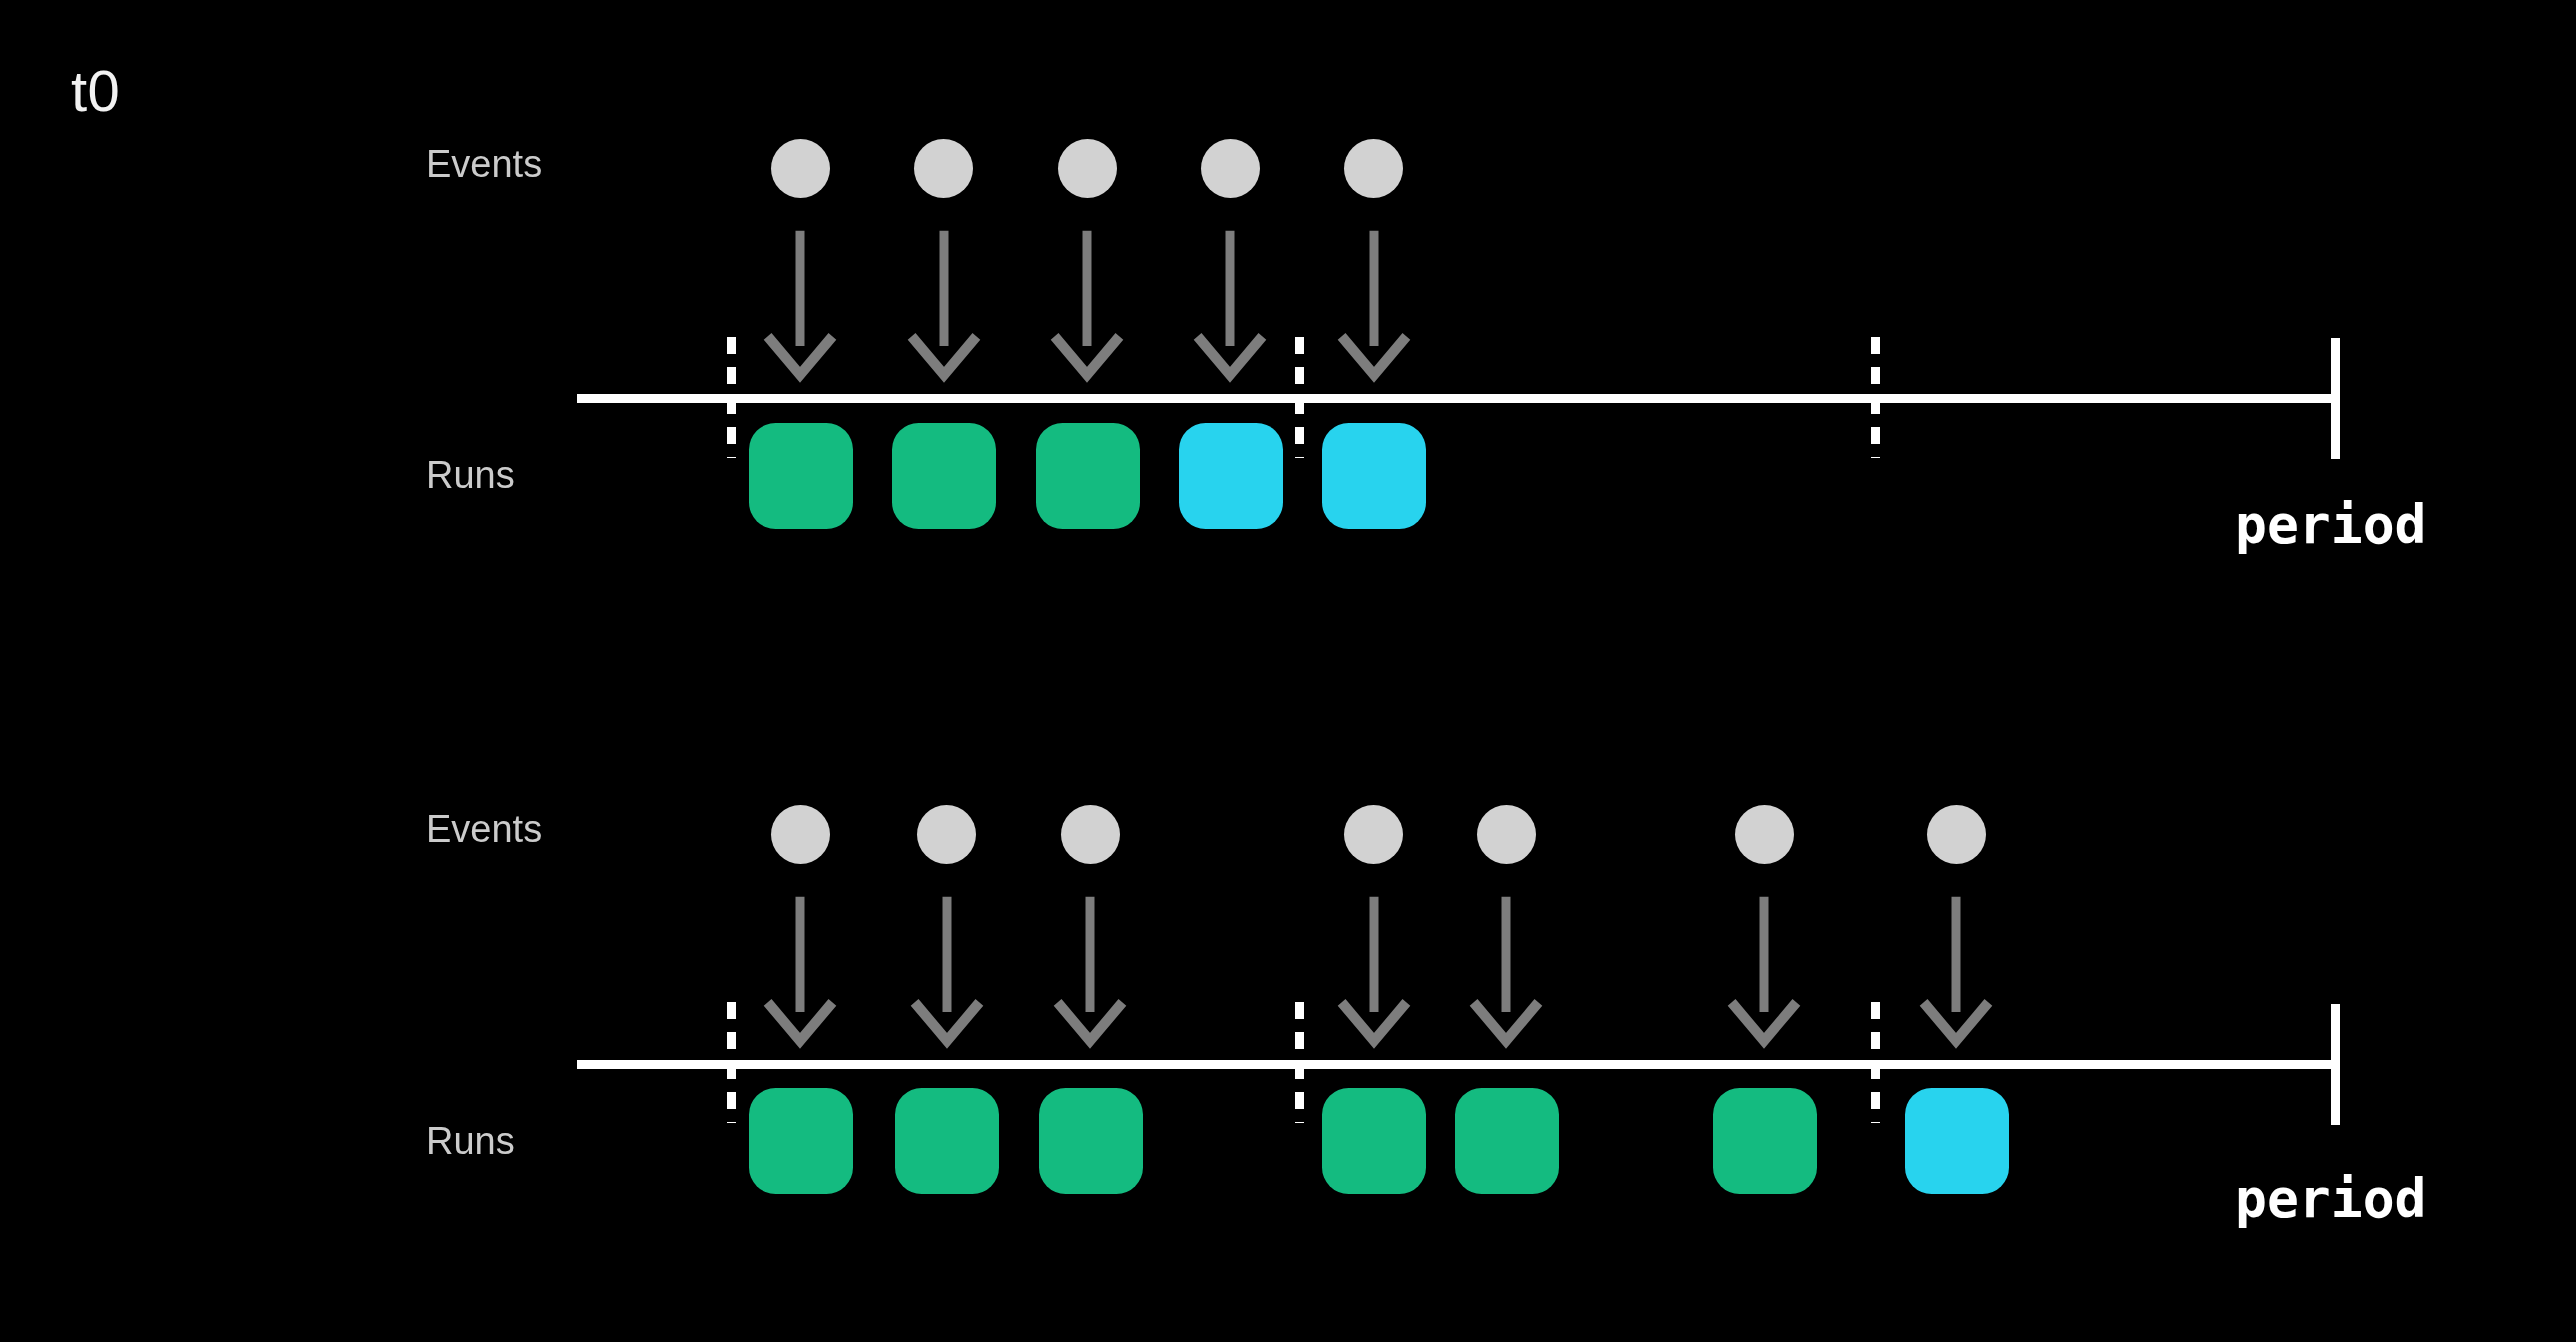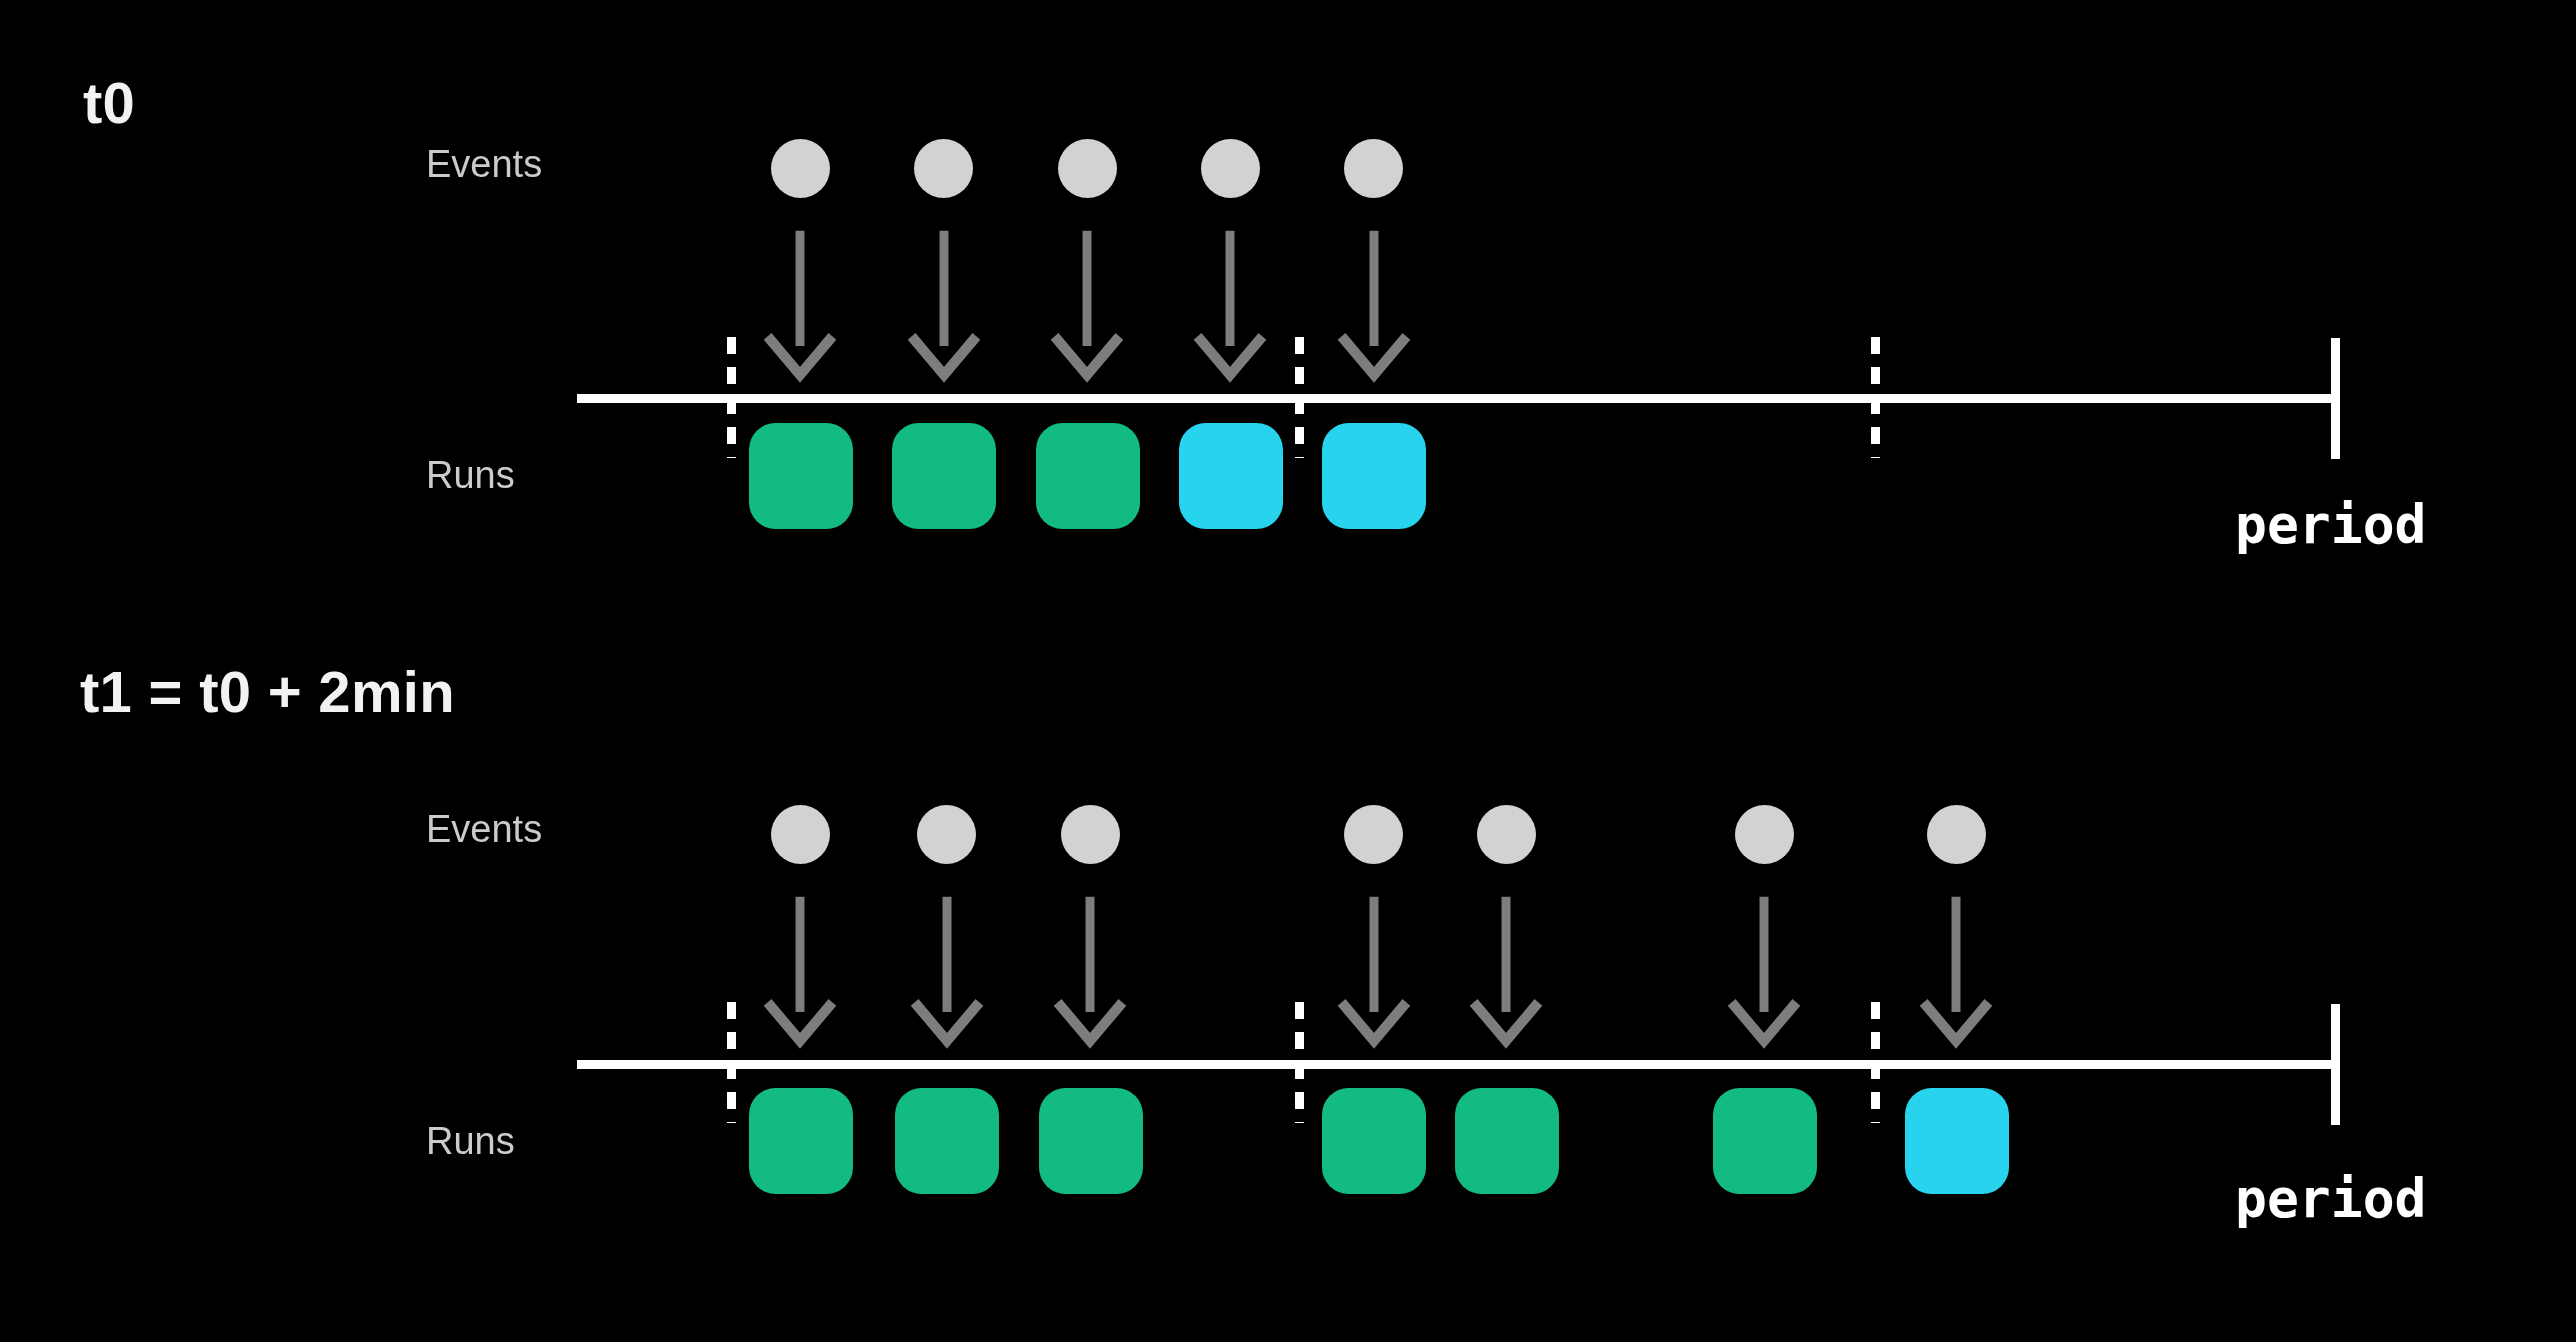--- a/index.html
+++ b/index.html
@@ -11,23 +11,23 @@
     position: relative;
     width: 2576px;
     height: 1343px;
     overflow: hidden;
     background: #000;
     font-family: "Liberation Sans", "DejaVu Sans", sans-serif;
   }
   .timeline-section { position: absolute; inset: 0; }
   .section-title {
     position: absolute;
-    margin: 12px;
+    margin: 0;
     font-size: 58px;
-    font-weight: 700;
+    font-weight: 400;
     line-height: 1.08;
     letter-spacing: 0.3px;
     white-space: nowrap;
   }
   .row-label {
     position: absolute;
     font-size: 38px;
     line-height: 47px;
     font-weight: 400;
     white-space: nowrap;
@@ -128,21 +128,20 @@
     <div class="event-dot" style="left: 1344px; top: 139px; background: rgb(210, 210, 210);"></div>
     <svg class="event-arrow" viewBox="0 0 120 252" xmlns="http://www.w3.org/2000/svg" style="left: 1338px; top: 228px;">
       <line x1="60" y1="4" x2="60" y2="196" stroke-width="15" stroke="#7d7d7d"></line>
       <polyline points="6,180 60,244 114,180" fill="none" stroke-width="17" stroke="#7d7d7d"></polyline>
     </svg>
     <div class="run-box" style="left: 1322px; top: 423px; background: rgb(40, 211, 238);"></div>
   </div>
 </section>
 
   <section class="timeline-section">
-    <h2 class="section-title" style="left: 68px; top: 649px; color: rgb(242, 242, 242);">t1 = t0 + 2min</h2>
     <div class="row-label events-label" style="left: 426px; top: 806px; color: rgb(203, 203, 203);">Events</div>
     <div class="row-label runs-label" style="left: 426px; top: 1118px; color: rgb(203, 203, 203);">Runs</div>
     <div class="timeline-line" style="left: 577px; top: 1060px; width: 1763px; background: rgb(255, 255, 255);"></div>
     <div class="timeline-endcap" style="left: 2331px; top: 1004px; background: rgb(255, 255, 255);"></div>
     <div class="period-label" style="left: 2235px; top: 1170px; color: rgb(255, 255, 255);">period</div>
   <div class="period-tick" style="left: 727px; top: 1002px; background: repeating-linear-gradient(rgb(255, 255, 255) 0px, rgb(255, 255, 255) 17px, transparent 17px, transparent 30px);"></div>
       <div class="period-tick" style="left: 1295px; top: 1002px; background: repeating-linear-gradient(rgb(255, 255, 255) 0px, rgb(255, 255, 255) 17px, transparent 17px, transparent 30px);"></div>
       <div class="period-tick" style="left: 1871px; top: 1002px; background: repeating-linear-gradient(rgb(255, 255, 255) 0px, rgb(255, 255, 255) 17px, transparent 17px, transparent 30px);"></div>
   <div class="event-unit">
     <div class="event-dot" style="left: 771px; top: 805px; background: rgb(210, 210, 210);"></div>

